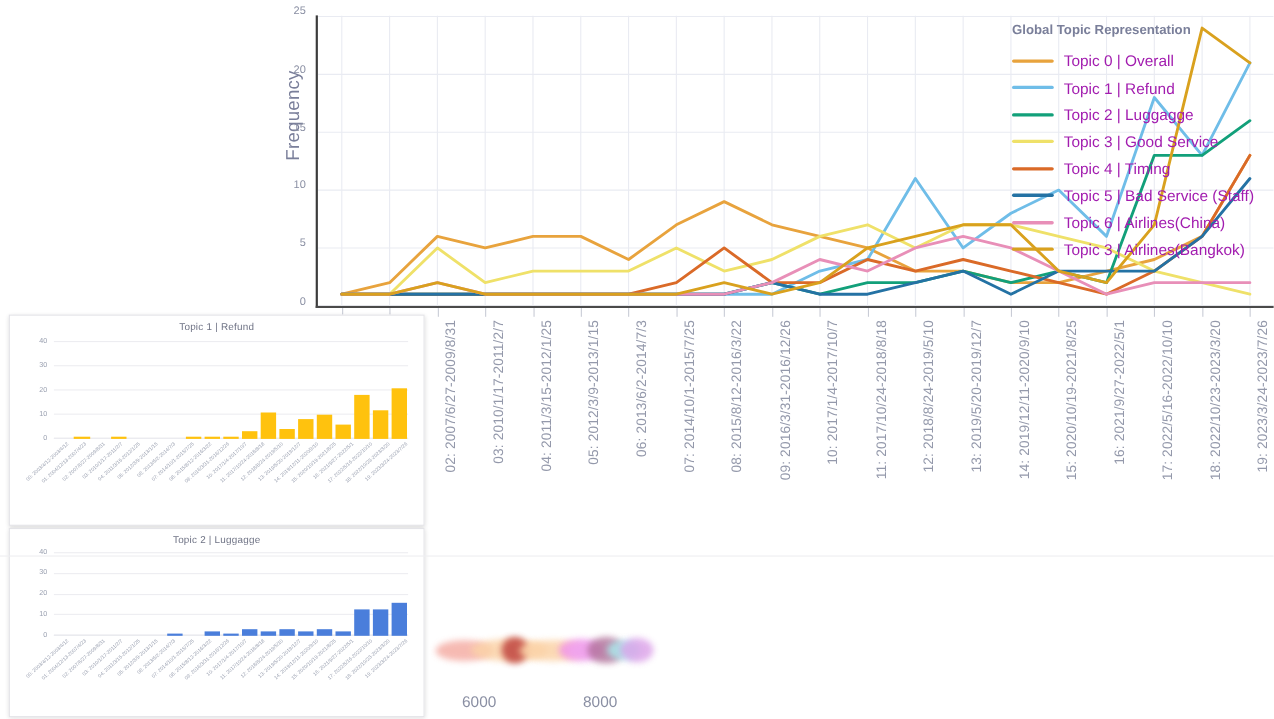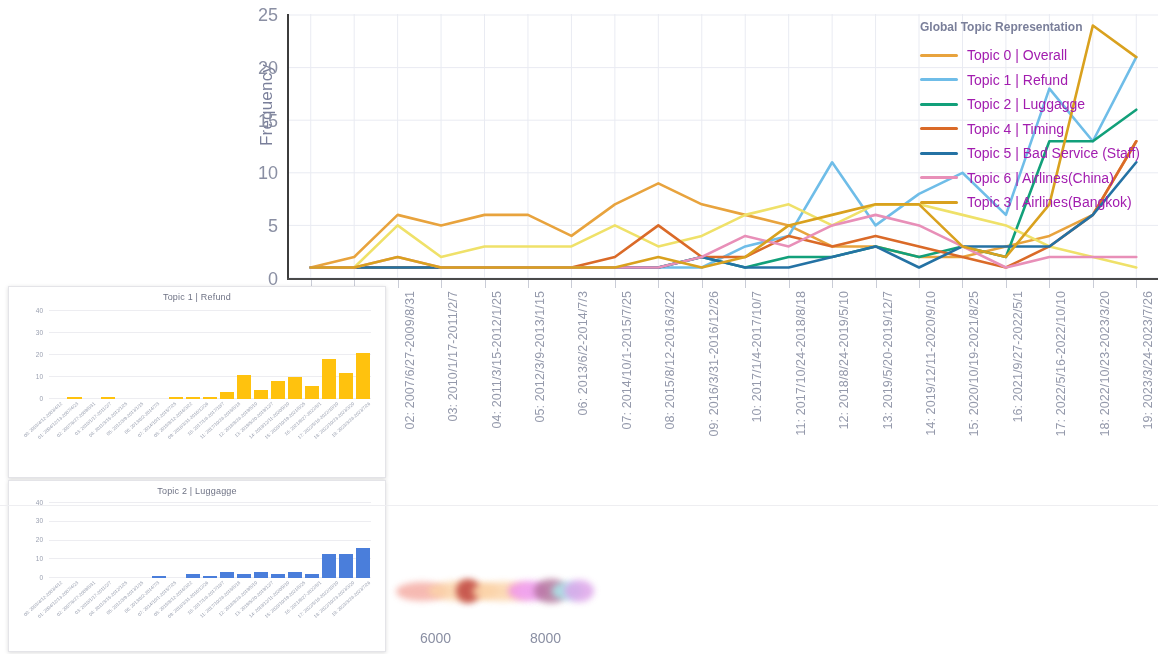--- a/index.html
+++ b/index.html
@@ -15,21 +15,21 @@
   #main-chart { position:absolute; left:0; top:0; width:1158px; height:520px; }
 
   .ylabel {
     position:absolute; left:197px; top:95px;
     width:140px; text-align:center;
     transform:rotate(-90deg); transform-origin:center center;
     font-size:17px; color:#7a7f9a; letter-spacing:.2px;
   }
   .ytick {
     position:absolute; right:0; width:40px; text-align:right;
-    font-size:18px; color:#8a8fa3;
+    font-size:10px; color:#8a8fa3;
   }
   #ytick-wrap { position:absolute; left:232px; top:0; width:46px; height:300px; }
 
   .yaxis-line {
     position:absolute; left:287px; top:14px; width:2px; height:266px;
     background:#3c3c3c;
   }
   .xaxis-line {
     position:absolute; left:287px; top:278px; width:871px; height:2px;
     background:#4a4a4a;
@@ -208,20 +208,24 @@
       </div>
       <div class="lg-row">
         <span class="lg-swatch" style="background: rgb(111, 189, 232);"></span>
         <span class="lg-text">Topic 1 | Refund</span>
       </div>
       <div class="lg-row">
         <span class="lg-swatch" style="background: rgb(18, 160, 122);"></span>
         <span class="lg-text">Topic 2 | Luggagge</span>
       </div>
       <div class="lg-row">
+        <span class="lg-swatch" style="background: rgb(239, 225, 105);"></span>
+        <span class="lg-text">Topic 3 | Good Service</span>
+      </div>
+      <div class="lg-row">
         <span class="lg-swatch" style="background: rgb(218, 106, 40);"></span>
         <span class="lg-text">Topic 4 | Timing</span>
       </div>
       <div class="lg-row">
         <span class="lg-swatch" style="background: rgb(36, 114, 164);"></span>
         <span class="lg-text">Topic 5 | Bad Service (Staff)</span>
       </div>
       <div class="lg-row">
         <span class="lg-swatch" style="background: rgb(232, 143, 184);"></span>
         <span class="lg-text">Topic 6 | Airlines(China)</span>

